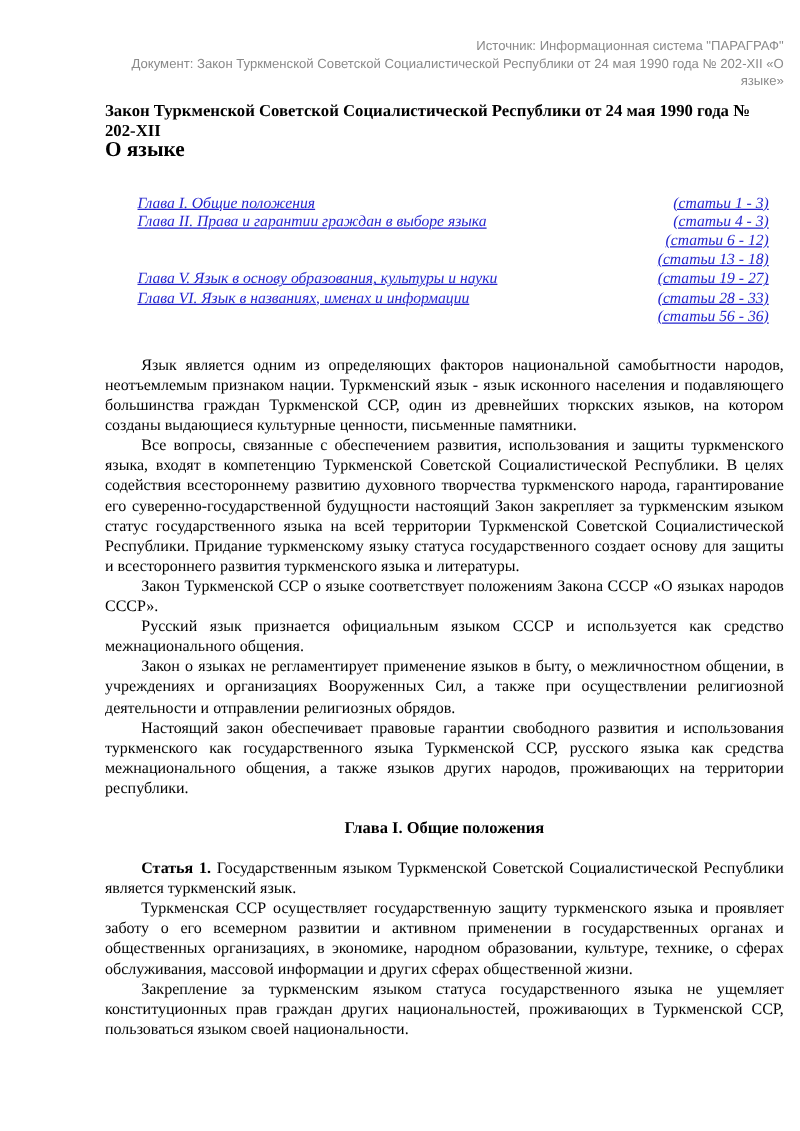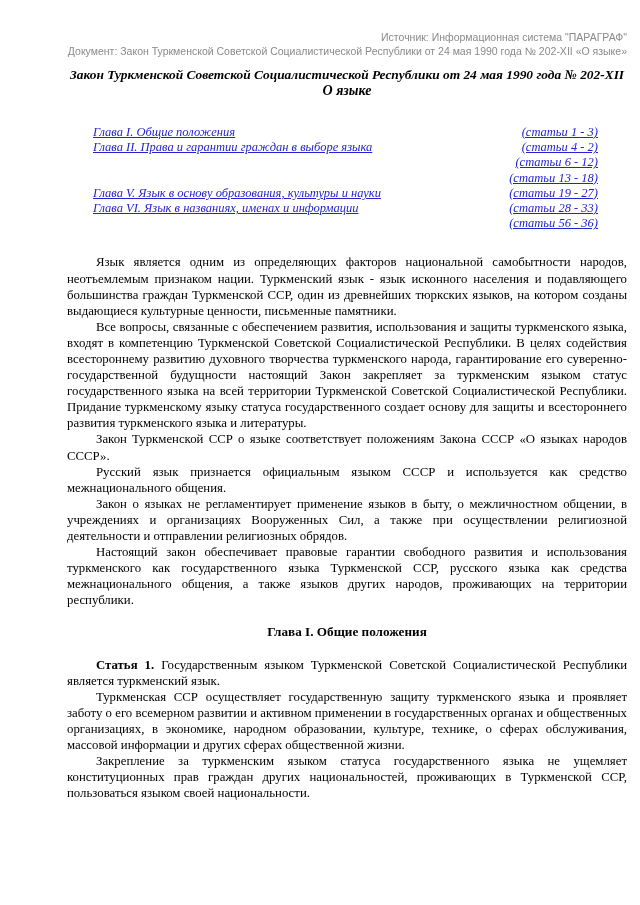--- a/index.html
+++ b/index.html
@@ -2,40 +2,40 @@
 <html><head>
 <meta charset="utf-8">
 <style>
   * { margin: 0; padding: 0; box-sizing: border-box; }
   html, body { background: #ffffff; }
   body {
     width: 640px; height: 905px; overflow: hidden;
     font-family: "Liberation Serif", serif;
     color: #000;
   }
-  .page { padding: 30px 13px 0 67px; }
+  .page { padding: 30px 13px 0 84px; }
 
   
   .meta {
     text-align: right;
     font-family: "Liberation Sans", sans-serif;
     font-size: 10.5px;
     line-height: 14px;
     color: #8a8a8a;
   }
   .meta-line { margin: 0; }
 
   
-  .title-block { margin-top: 9px; text-align: center; font-style: italic; }
+  .title-block { margin-top: 9px; text-align: left; }
   .doc-title {
     font-size: 13.4px; font-weight: bold; line-height: 15.5px;
     font-family: "Liberation Serif", serif;
   }
   .doc-subtitle {
-    font-size: 14px; font-weight: bold; line-height: 15.5px; margin-top: 0;
+    font-size: 17px; font-weight: bold; line-height: 15.5px; margin-top: 0;
     font-family: "Liberation Serif", serif;
   }
 
   
   .toc {
     margin: 27px 0 0 26px;
     width: 505px;
     font-style: italic;
     font-size: 12.5px;
     line-height: 15.2px;
@@ -84,21 +84,21 @@
     <div class="doc-subtitle">О языке</div>
   </div>
 
   <div class="toc">
     <div class="toc-row">
       <a class="toc-title">Глава I. Общие положения</a>
       <a class="toc-art">(статьи 1 - 3)</a>
     </div>
     <div class="toc-row">
       <a class="toc-title">Глава II. Права и гарантии граждан в выборе языка</a>
-      <a class="toc-art">(статьи 4 - 2)</a>
+      <a class="toc-art">(статьи 4 - 3)</a>
     </div>
     <div class="toc-row">
       <a class="toc-art">(статьи 6 - 12)</a>
     </div>
     <div class="toc-row">
       <a class="toc-art">(статьи 13 - 18)</a>
     </div>
     <div class="toc-row">
       <a class="toc-title">Глава V. Язык в основу образования, культуры и науки</a>
       <a class="toc-art">(статьи 19 - 27)</a>

